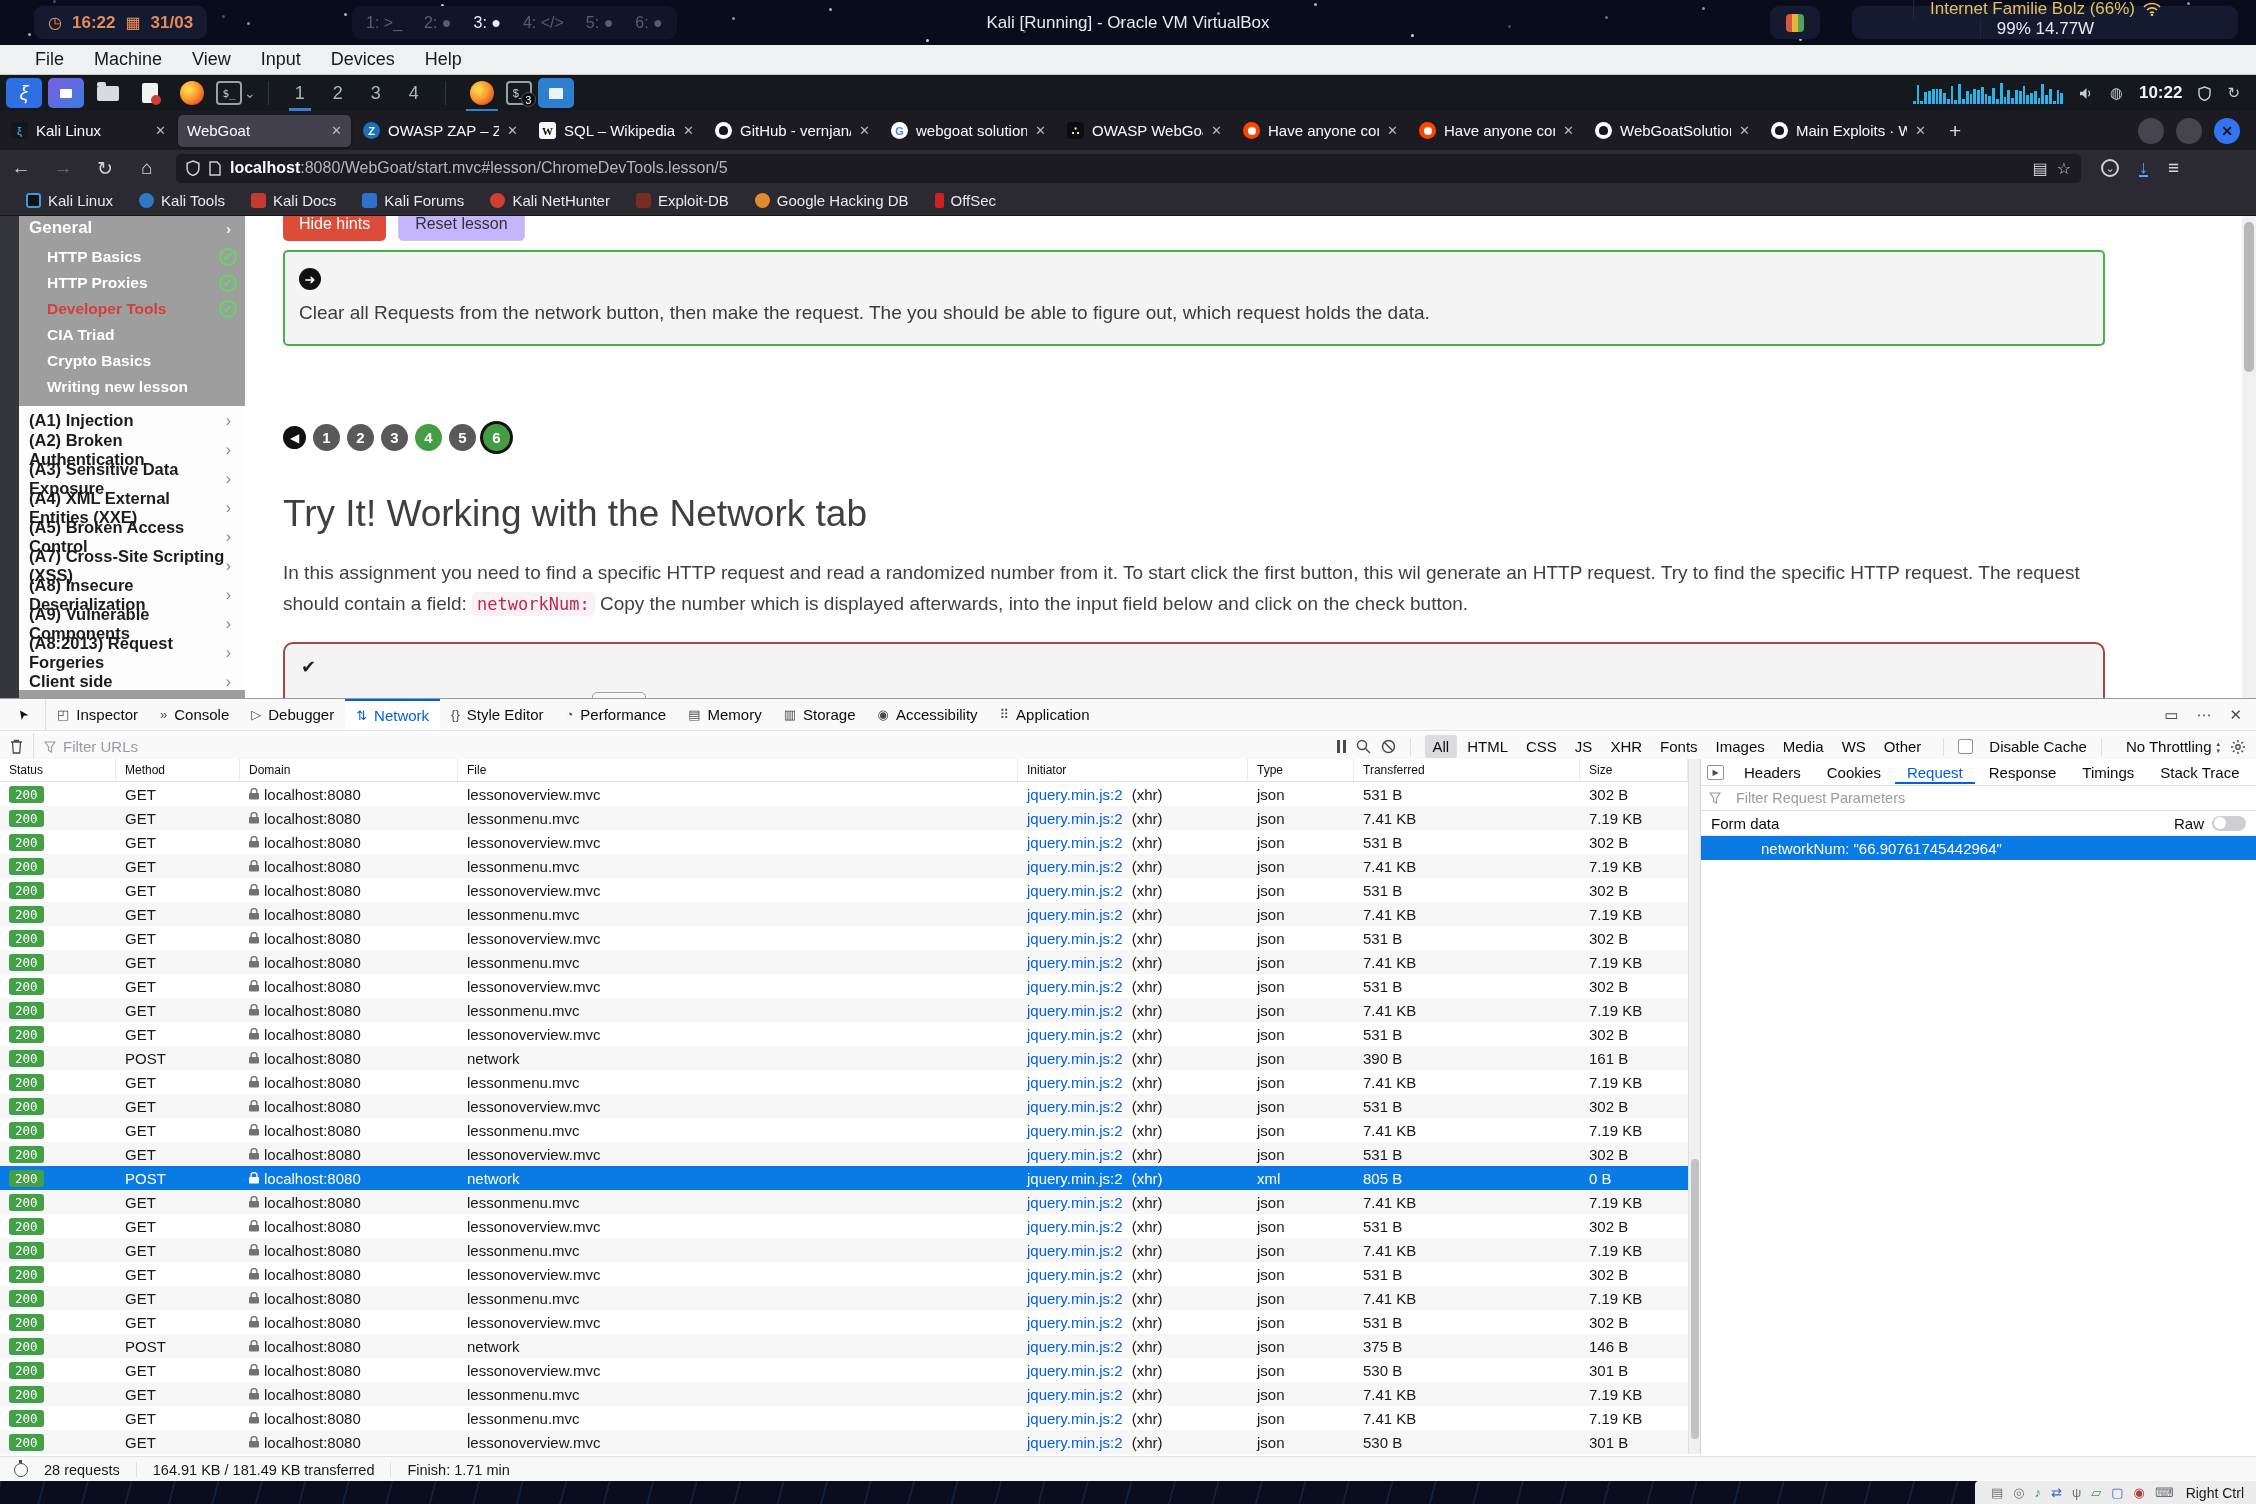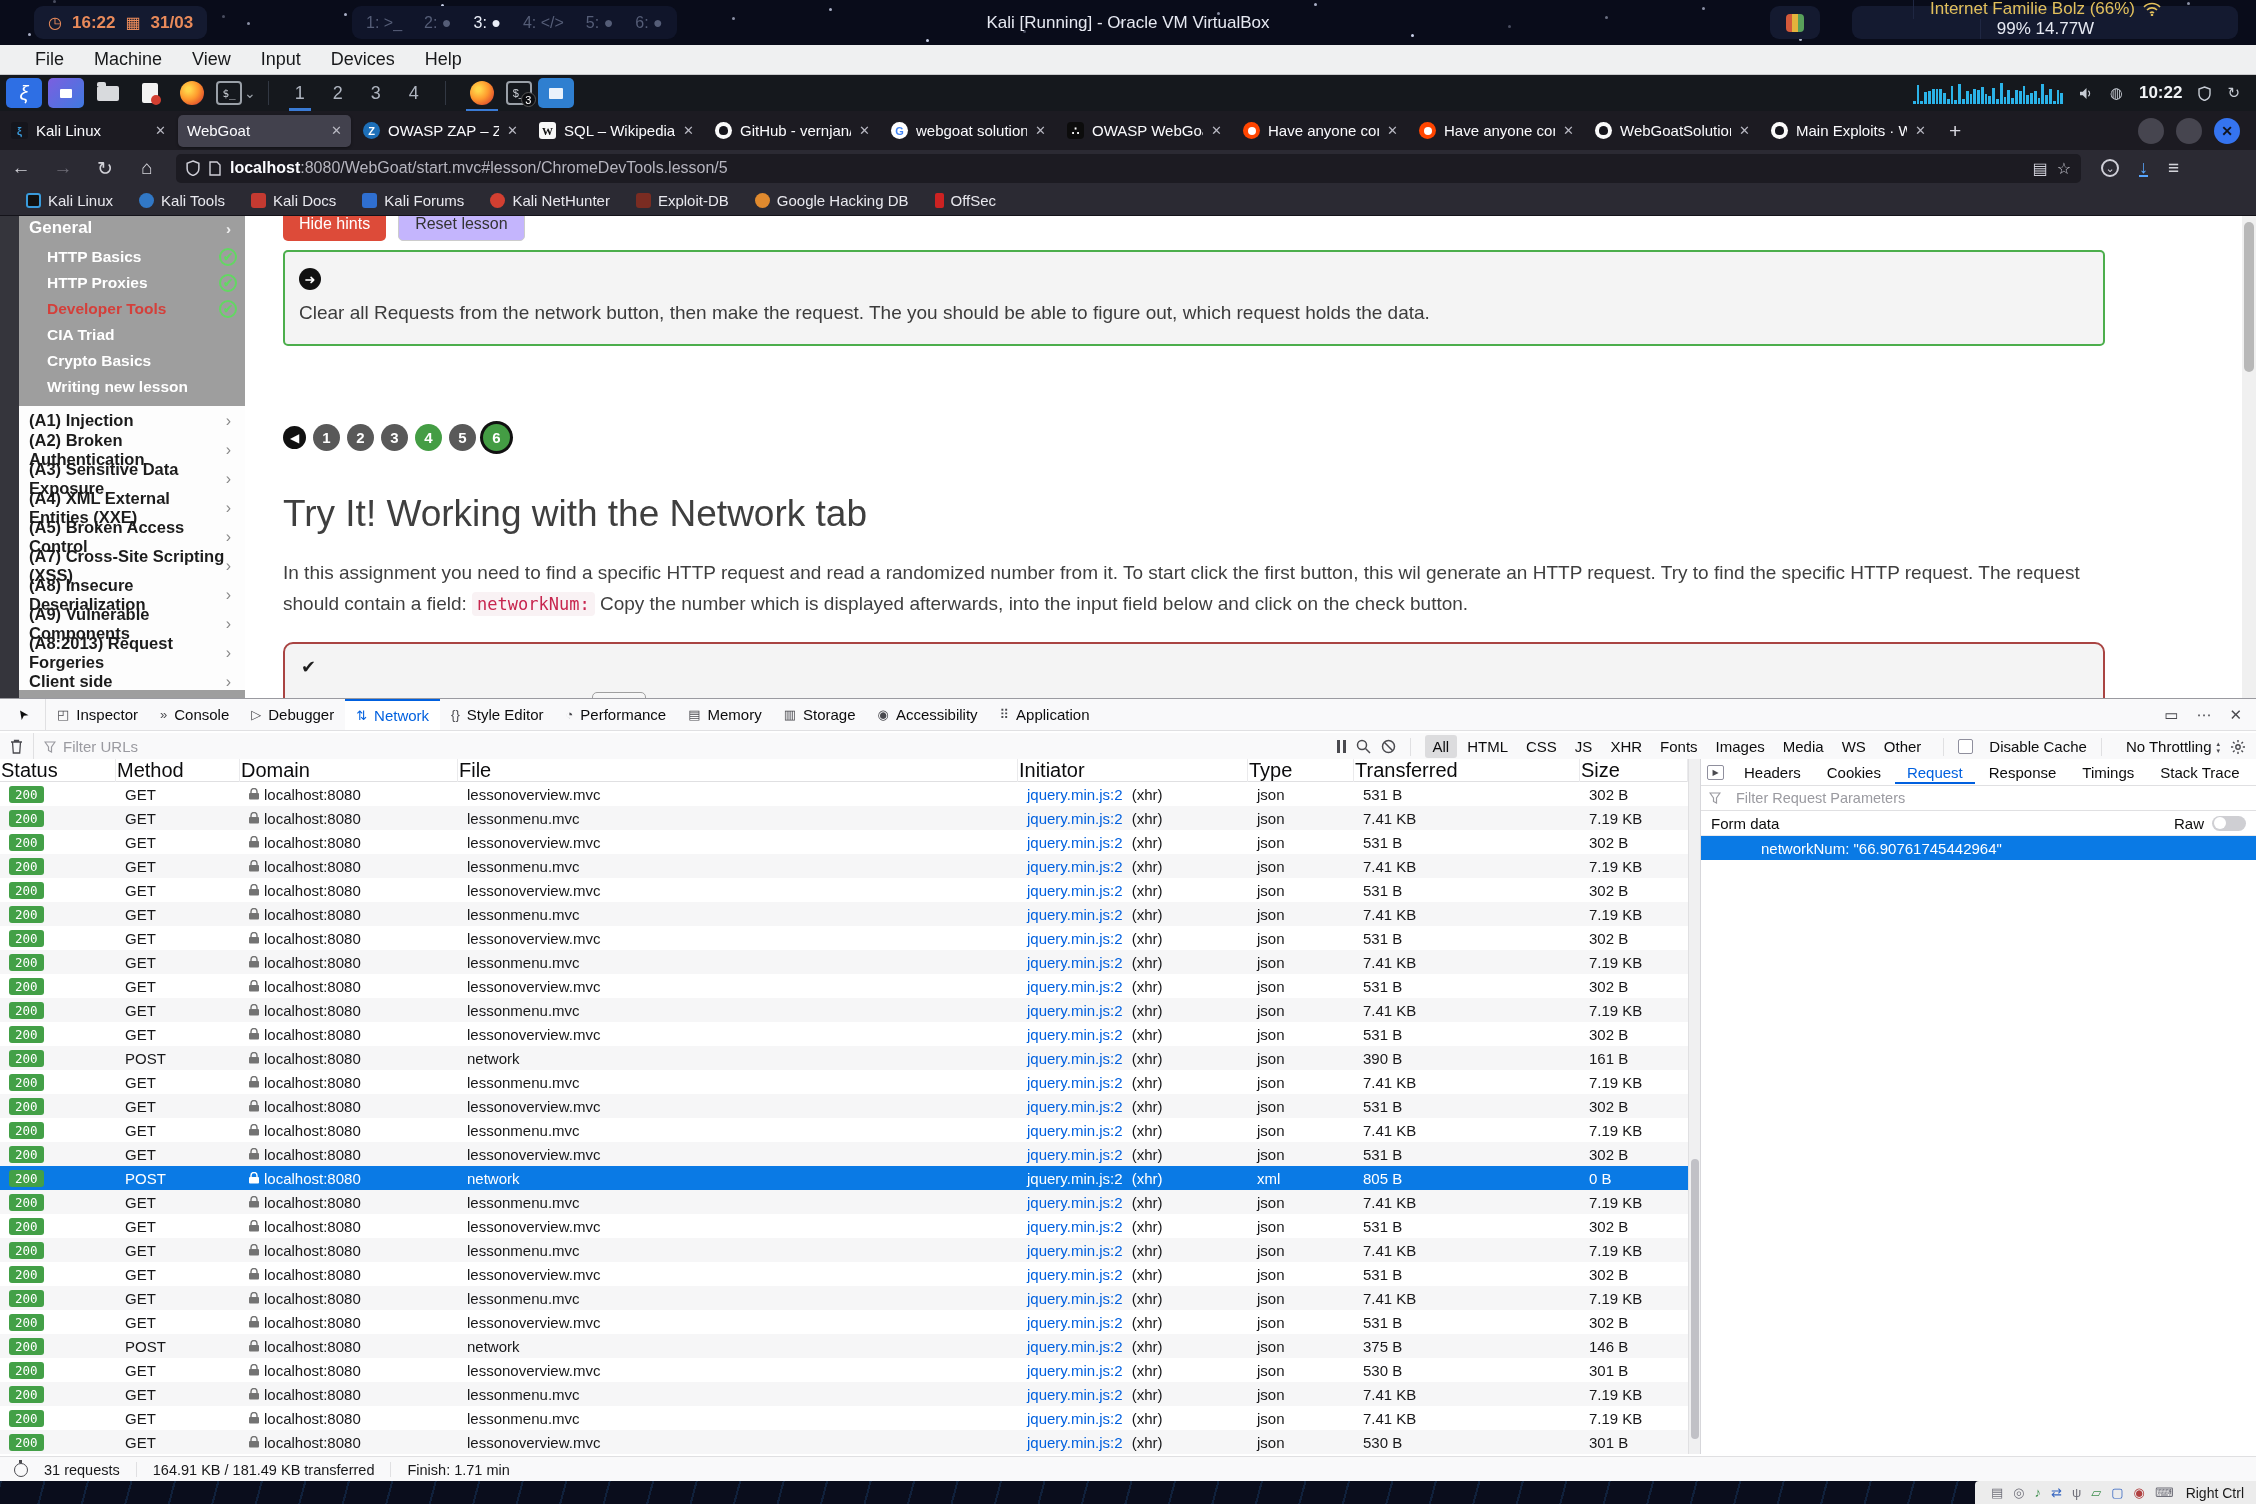--- a/index.html
+++ b/index.html
@@ -157,21 +157,21 @@
   .fpill.sel { background:#dcdcde; }
   .vr { width:1px; height:18px; background:#e0e0e2; margin:0 4px; }
   .cbx { width:15px; height:15px; border:1px solid #8f8f9d; border-radius:2px; background:#fff; }
   #dc-label { margin-left:6px; }
   #throttle { display:flex; align-items:center; gap:5px; margin-left:10px; }
   .updn { font-size:7px; line-height:7px; color:#4a4a4f; text-align:center; }
 
   #net-table { position:absolute; left:0; top:60px; width:1688px; height:695px; overflow:hidden; }
   .ngrid { display:grid; grid-template-columns:116px 124px 218px 560px 230px 106px 226px 1fr; }
   #nethead { height:23px; border-bottom:1px solid #e0e0e2; background:#fff; }
-  .hc { font-size:20px; color:#0c0c0d; padding-left:1px; border-right:1px solid #eaeaec; display:flex; align-items:center; }
+  .hc { font-size:12px; color:#0c0c0d; padding-left:9px; border-right:1px solid #eaeaec; display:flex; align-items:center; }
   .net-row { height:24px; align-items:center; }
   .net-row:nth-child(even) { background:#f6f6f7; }
   .c { padding-left:9px; font-size:15px; color:#18181a; white-space:nowrap; overflow:hidden; display:flex; align-items:center; gap:5px; }
   .badge { background:var(--status_green); color:#fff; border-radius:3px; font-size:12.5px; font-family:"DejaVu Sans Mono",monospace; padding:1px 6px; }
   .dom { color:#737373; }
   .dom span { color:#18181a; }
   .ilink { color:var(--accent_blue); text-decoration:none; }
   .isuf { color:#18181a; }
   .net-row.sel { background:var(--selected_blue) !important; }
   .net-row.sel .c, .net-row.sel .dom, .net-row.sel .dom span, .net-row.sel .ilink, .net-row.sel .isuf { color:#fff; }
@@ -1361,21 +1361,21 @@
         <span id="raw-toggle">
             <i></i>
           </span>
       </span>
     </div>
     <div id="rp-param">networkNum: "66.90761745442964"</div>
   </div>
 
   <div id="dt-status">
     <span id="stopwatch"></span>
-    <span class="st-seg">31 requests</span>
+    <span class="st-seg">28 requests</span>
     <span class="st-seg">164.91 KB / 181.49 KB transferred</span>
     <span class="st-seg nb">Finish: 1.71 min</span>
   </div>
 </div>
 
 <div id="bottom-strip">
   <div id="vbox-statusbar">
     <span id="vbicons" style="display:flex;gap:10px;">
         <span class="vbi" style="color: rgb(112, 112, 122);">▤</span>
         <span class="vbi" style="color: rgb(112, 112, 122);">◎</span>

